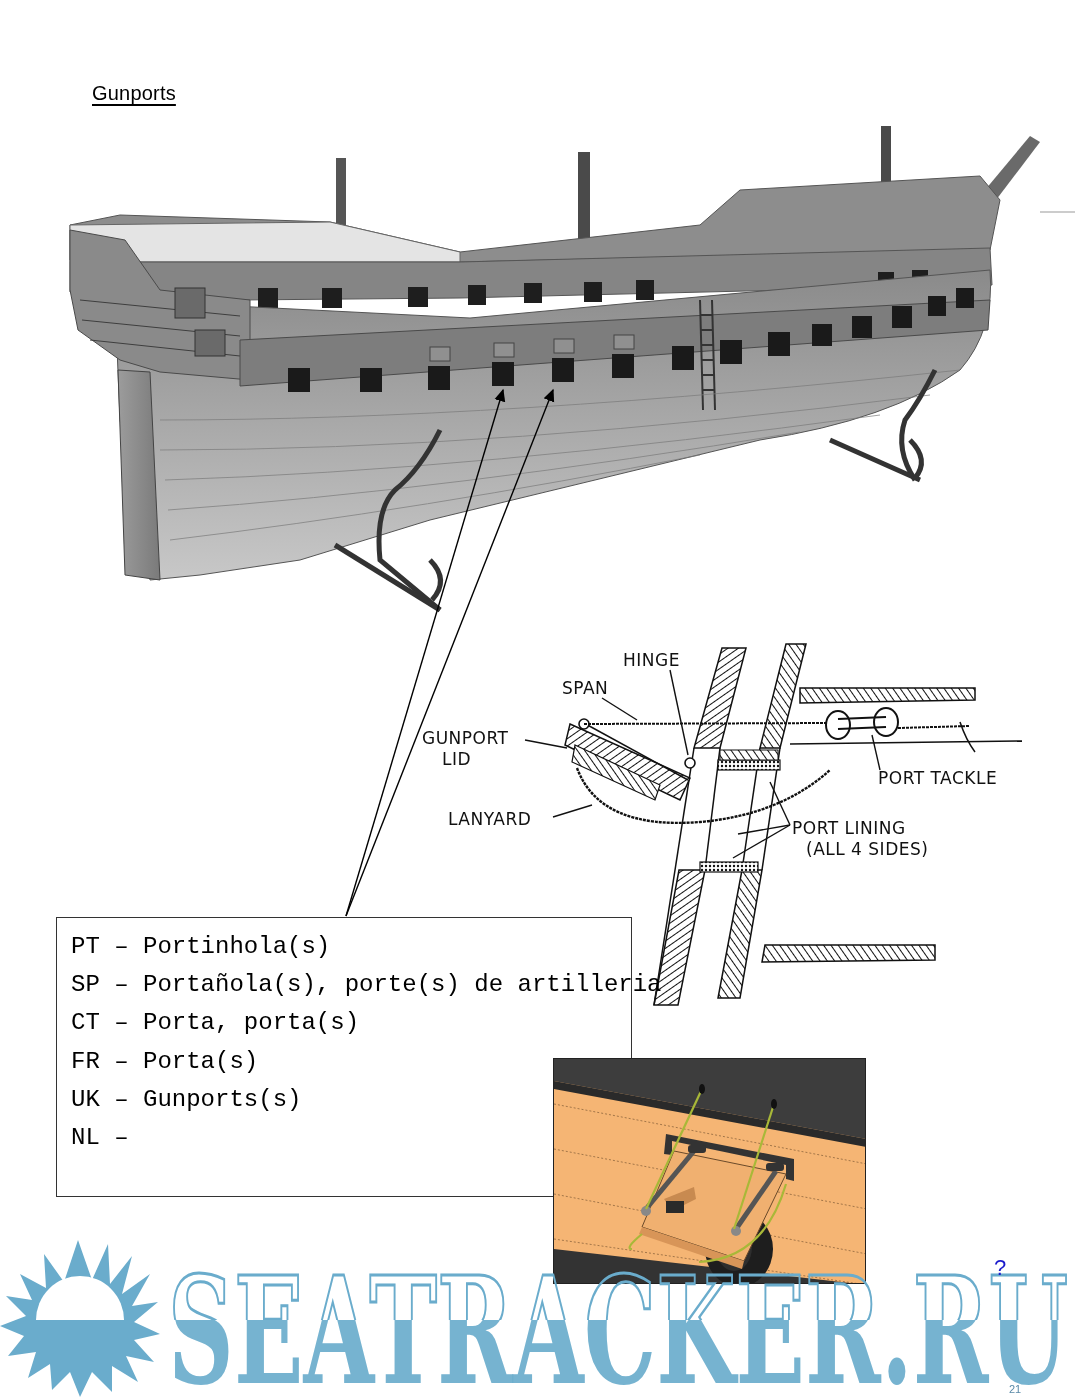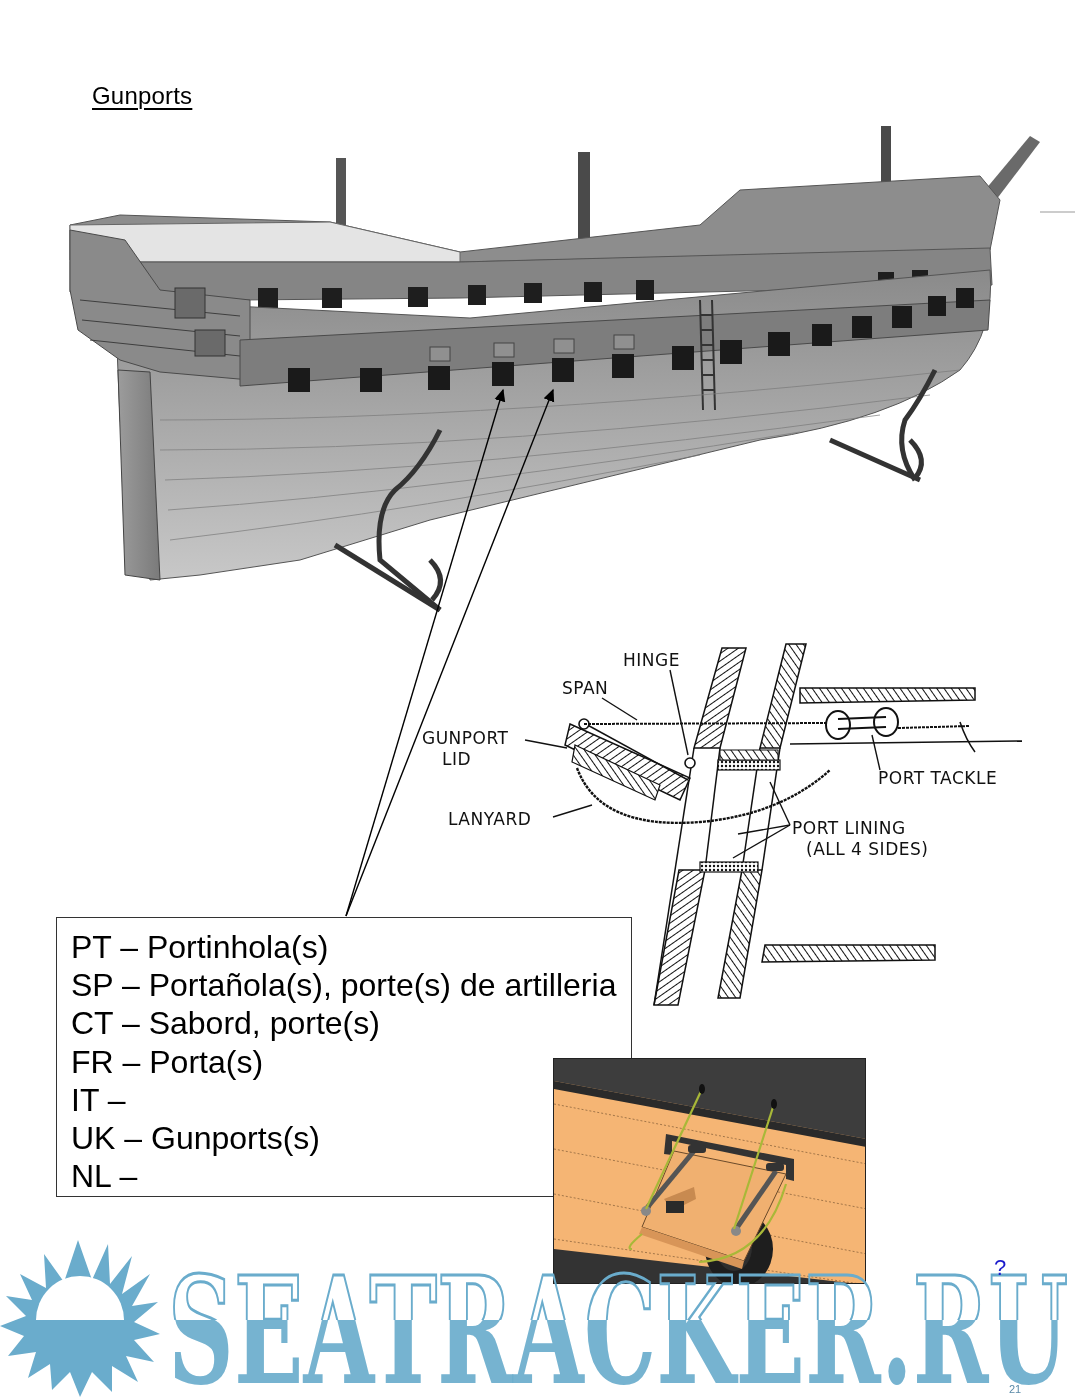--- a/index.html
+++ b/index.html
@@ -1,24 +1,24 @@
 <!DOCTYPE html>
 <html><head>
 <meta charset="utf-8">
 <style>
   html, body { margin: 0; padding: 0; background: #ffffff; }
   body { width: 1080px; height: 1397px; position: relative; overflow: hidden;
          font-family: "Liberation Sans", "DejaVu Sans", sans-serif; color: #000; }
-  .title { position: absolute; left: 92px; top: 82px; font-size: 24px; text-decoration: underline;
+  .title { position: absolute; left: 92px; top: 82px; font-size: 20px; text-decoration: underline;
            text-underline-offset: 4px; text-decoration-thickness: 2px; letter-spacing: 0.2px; }
   .layer { position: absolute; left: 0; top: 0; }
   .terms-box { position: absolute; left: 56px; top: 917px; width: 576px; height: 280px;
                border: 1.5px solid #333; background: #fff; box-sizing: border-box; }
   .terms-list { list-style: none; margin: 0; padding: 10px 0 0 14px; }
-  .terms-list li { font-size: 32px; line-height: 38.2px; white-space: nowrap; }
+  .terms-list li { font-size: 24px; line-height: 38.2px; white-space: nowrap; font-family: Liberation Mono, monospace; }
   .render-frame { position: absolute; left: 553px; top: 1058px; width: 313px; height: 226px;
                   border: 1px solid #222; box-sizing: border-box; overflow: hidden; background: #f5b574; }
   .diagram-label { font-family: "DejaVu Sans", sans-serif; font-size: 17px; fill: #111; letter-spacing: 0.5px; }
   .watermark { position: absolute; left: 0; top: 1230px; }
   .page-number { position: absolute; left: 993px; top: 1383px; font-size: 11px; color: #5a8aa8; margin-left: 16px; }
   .question-mark { position: absolute; left: 994px; top: 1255px; font-size: 22px; color: #1a1acc; }
 </style>
 </head>
 <body>
 
@@ -210,23 +210,22 @@
   <text class="diagram-label" x="448" y="825">LANYARD</text>
   <text class="diagram-label" x="878" y="784">PORT TACKLE</text>
   <text class="diagram-label" x="792" y="834">PORT LINING</text>
   <text class="diagram-label" x="806" y="855">(ALL 4 SIDES)</text>
 </svg>
 
 <div class="terms-box">
   <ul class="terms-list">
     <li>PT – Portinhola(s)</li>
     <li>SP – Portañola(s), porte(s) de artilleria</li>
-    <li>CT – Sabord, porte(s)</li>
+    <li>CT – Porta, porta(s)</li>
     <li>FR – Porta(s)</li>
-    <li>IT –</li>
     <li>UK – Gunports(s)</li>
     <li>NL –</li>
   </ul>
 </div>
 
 <div class="render-frame">
   <svg width="313" height="226" viewBox="0 0 313 226">
 
     <polygon points="0,0 313,0 313,80 0,22" fill="#3d3d3d"></polygon>
     <polygon points="0,22 313,80 313,88 0,30" fill="#2a2a2a"></polygon>

